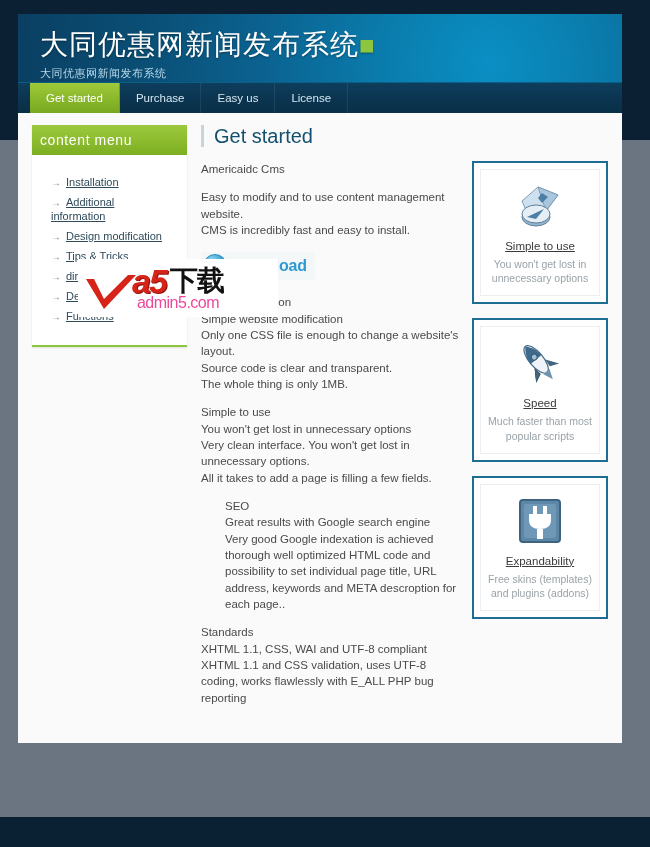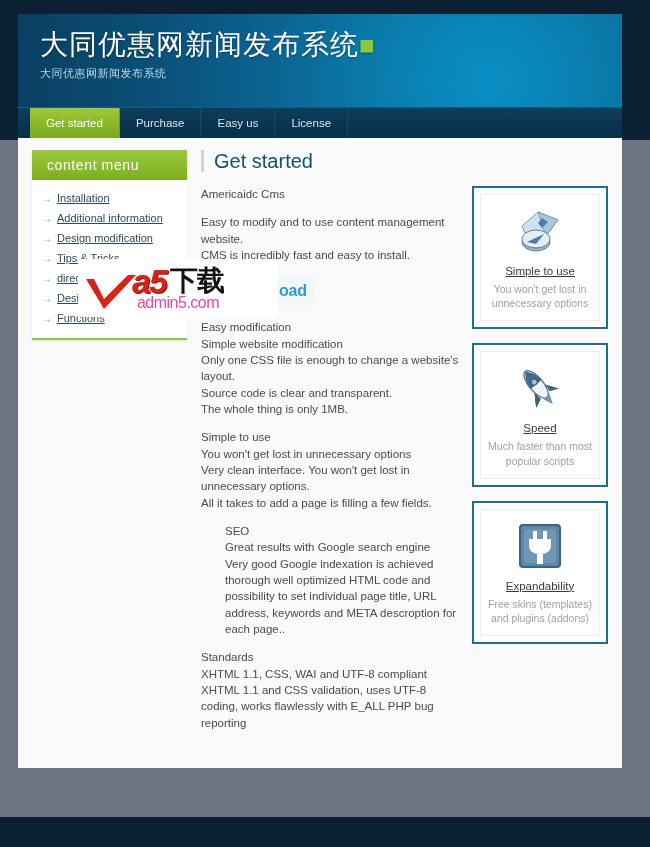--- a/index.html
+++ b/index.html
@@ -46,21 +46,21 @@
     position: absolute;
     left: 18px;
     top: 14px;
     width: 604px;
     background: #fafafa;
     box-shadow: 0 0 0 0 transparent;
   }
   
   .header {
     position: relative;
-    height: 93px;
+    height: 68px;
     background: #0d4f74;
     background-image:
       radial-gradient(circle at 78% 72%, #0a8fc4 0%, #0a7dad 22%, #0b6290 48%, #0a4f76 72%, #0a3f62 100%);
     overflow: hidden;
   }
   .header-inner {
     position: absolute;
     left: 22px;
     top: 14px;
   }
@@ -124,26 +124,26 @@
   }
   .menu-box {
     background: #ffffff;
     border-bottom: 2px solid #8cc63e;
     box-shadow: 0 1px 2px rgba(0,0,0,.10);
   }
   .menu-head {
     background: linear-gradient(to bottom, #9cc93d 0%, #8cbb2e 55%, #7cae22 100%);
     color: #ffffff;
     font-size: 14px;
-    padding: 7px 15px;
+    padding: 7px 8px;
     letter-spacing: .6px;
   }
   .menu-list {
     list-style: none;
-    margin: 0;
+    margin: 9px;
     padding: 8px 0 10px 0;
   }
   .menu-list li {
     padding: 3px 8px 3px 10px;
   }
   .menu-arrow {
     color: #6f8c9c;
     font-size: 10px;
     margin-right: 5px;
   }

